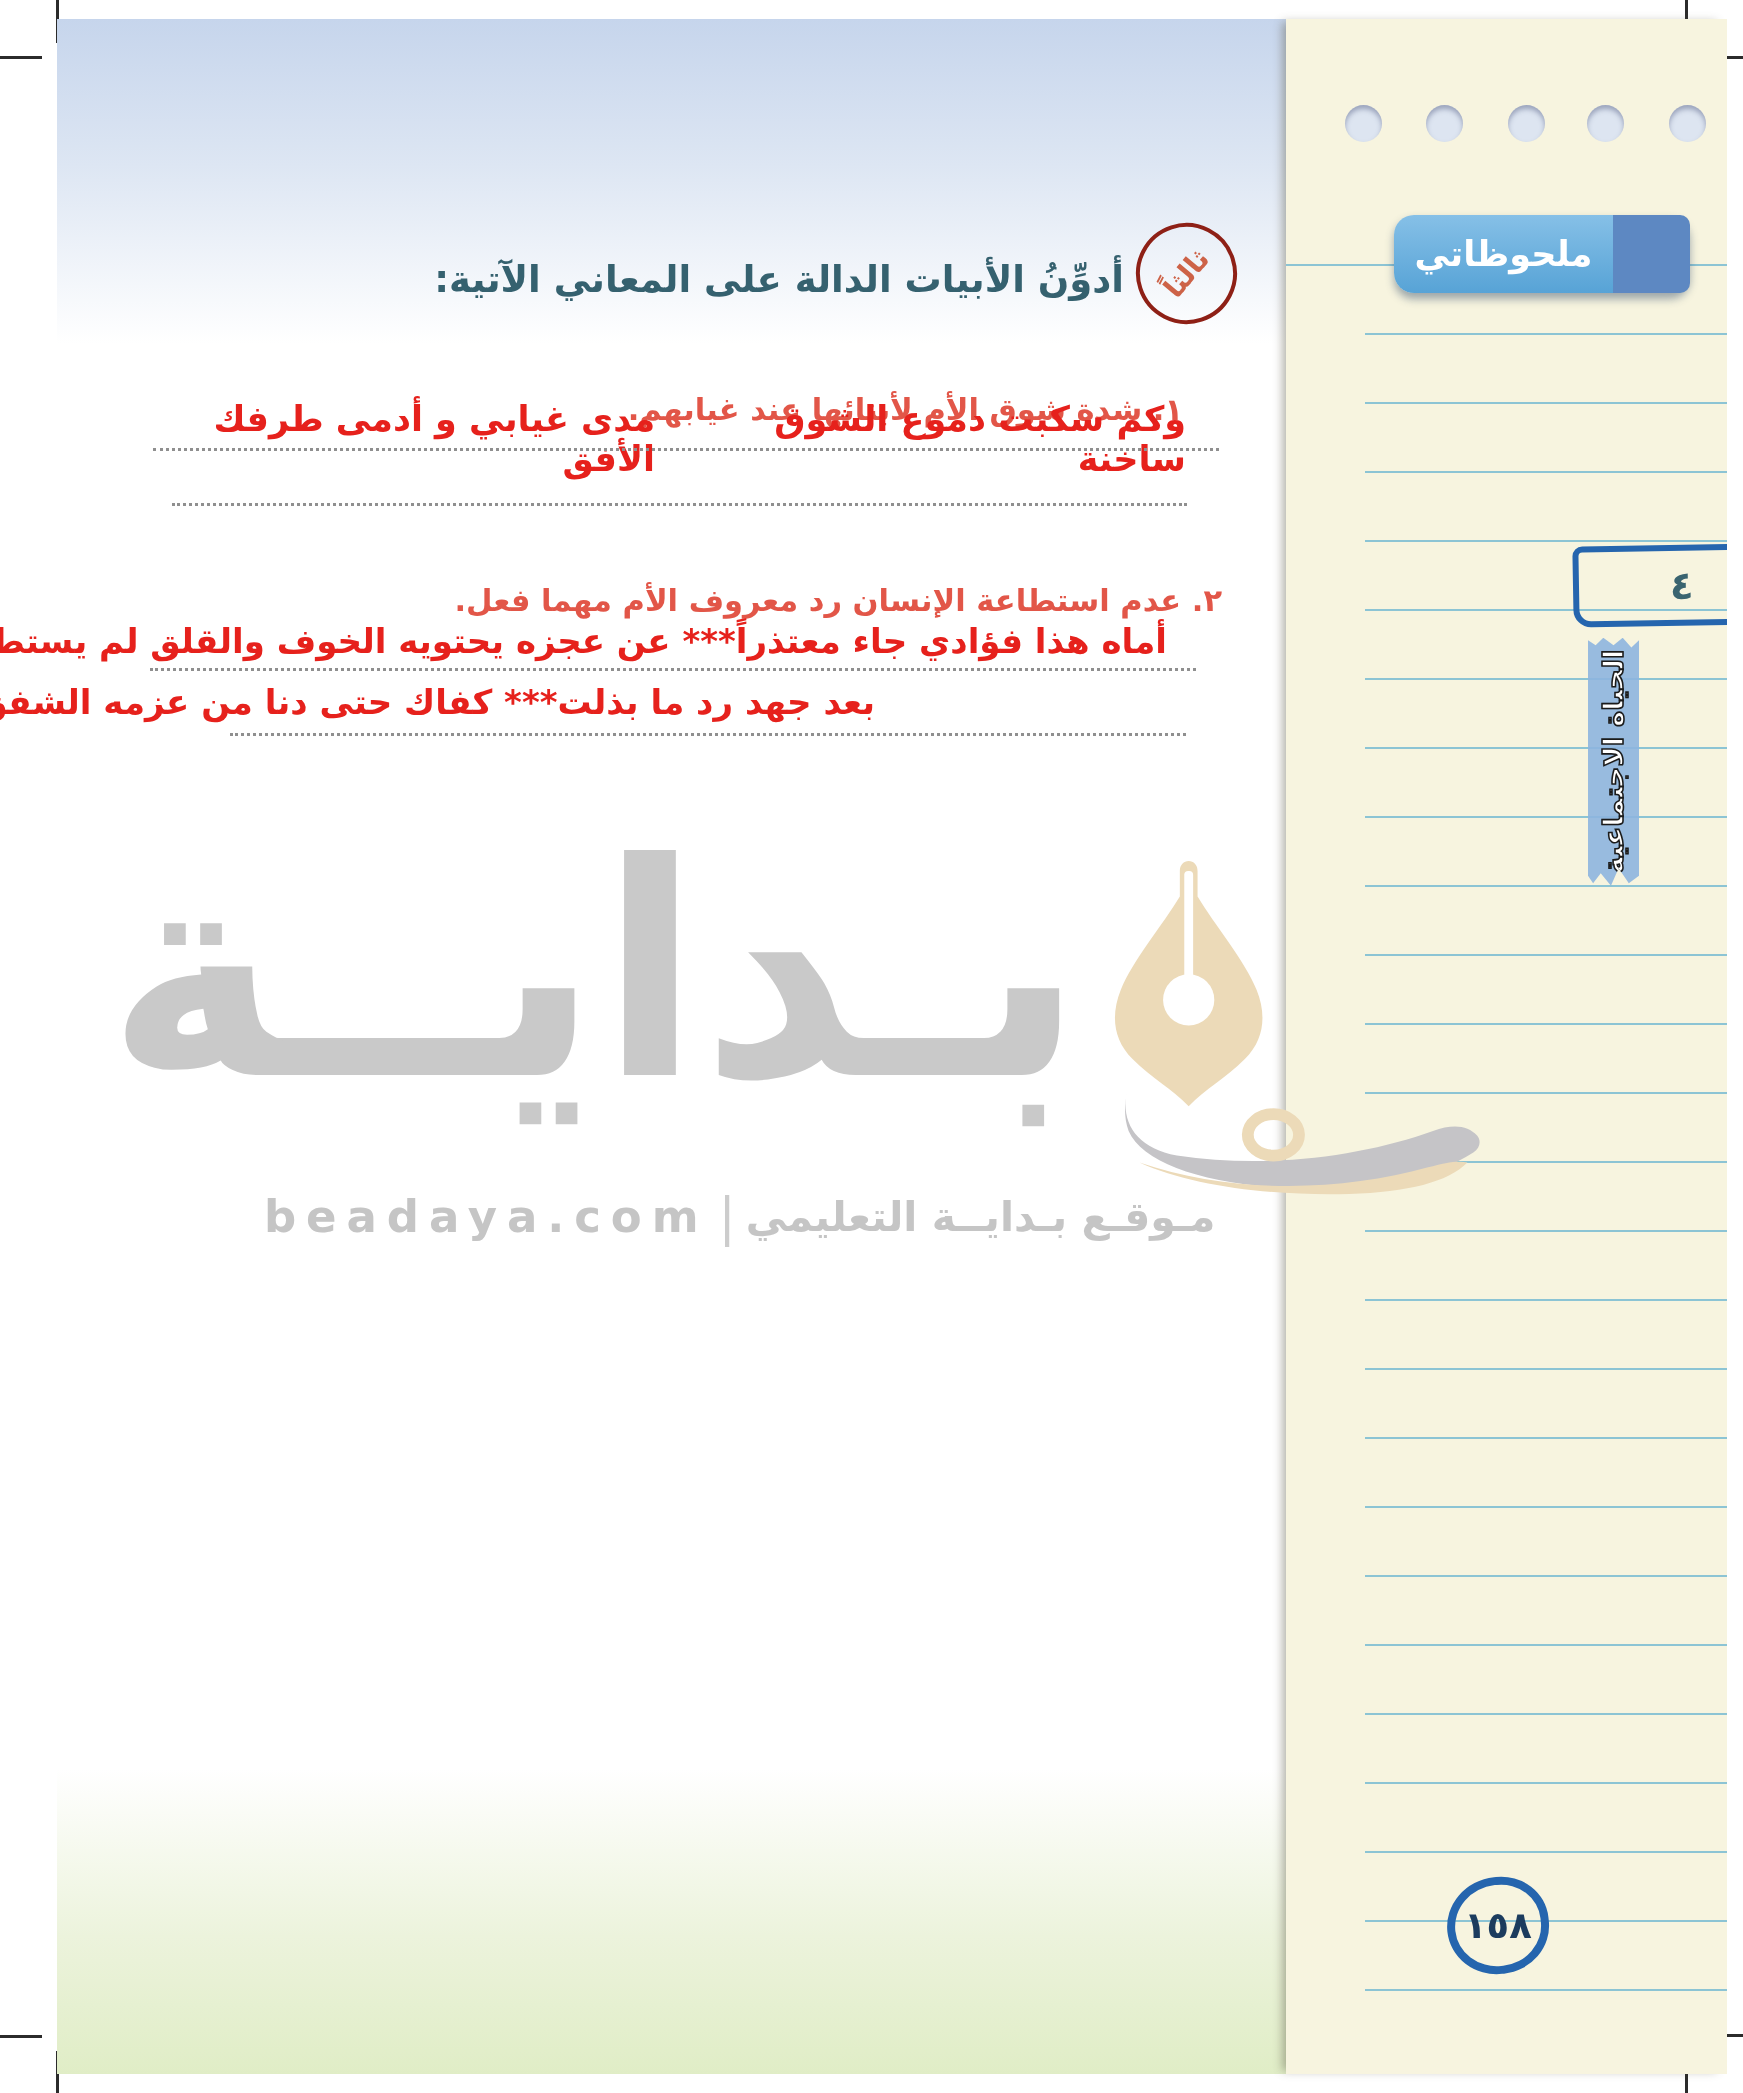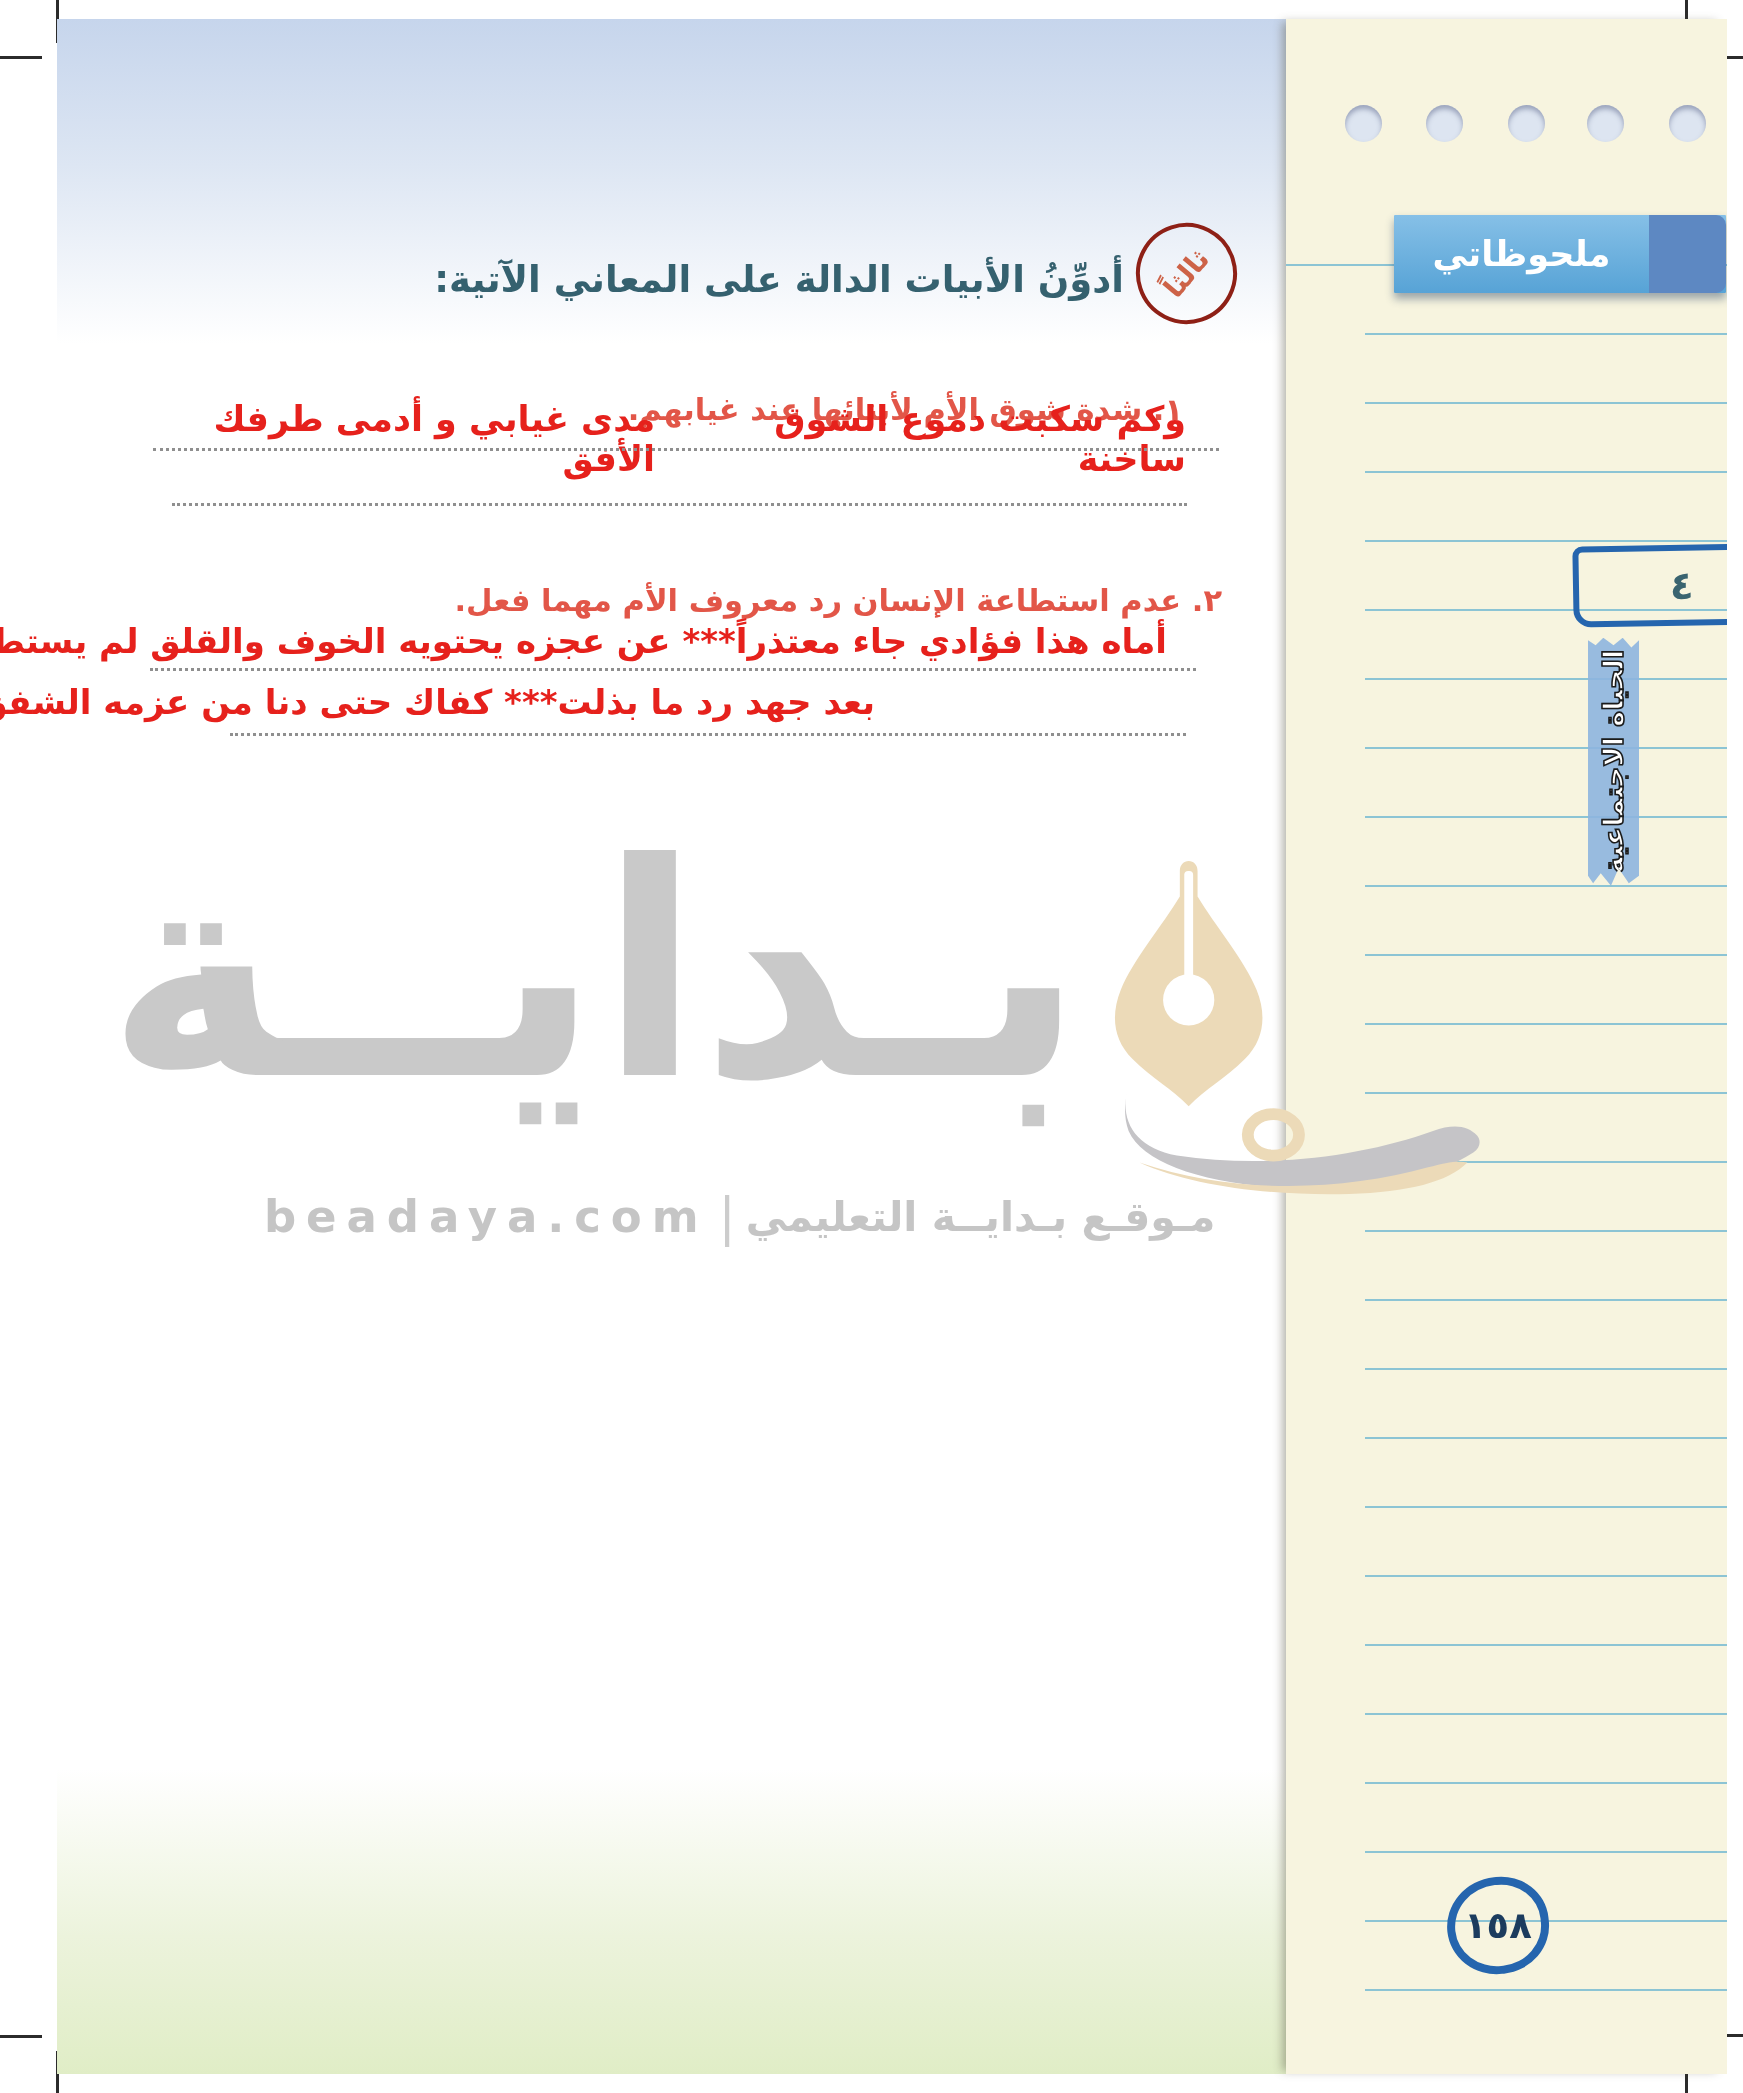--- a/index.html
+++ b/index.html
@@ -63,23 +63,23 @@
 
   
   .notebook{position:absolute;left:1286px;top:18.7px;width:441px;height:2055px;
             background:#f7f4df;overflow:hidden;z-index:4;
             box-shadow:-6.9px 0 8.9px -3px rgba(90,88,70,.45);}
   .hole{position:absolute;top:86px;width:37px;height:37px;border-radius:50%;
         background:#dde5f1;box-shadow:inset 0 3.9px 4.9px rgba(90,100,135,.5);}
   .nb-first-line{position:absolute;left:0;right:0;top:245px;height:2px;background:#8cc4d4;}
   .nb-lines{position:absolute;left:79px;right:0;top:314px;height:1681px;
         background:repeating-linear-gradient(180deg,#8cc4d4 0 2px,transparent 2px 69px);}
-  .tab{position:absolute;left:108px;top:196px;width:296px;height:78px;border-radius:1px;
+  .tab{position:absolute;left:108px;top:196px;width:296px;height:78px;border-radius:20px;
        background:linear-gradient(180deg,#86c0e7 0%,#57a3d6 100%);
-       box-shadow:0 5.9px 8.9px rgba(45,70,105,.45);padding-left:36px;}
+       box-shadow:0 5.9px 8.9px rgba(45,70,105,.45);}
   .tab-end{position:absolute;right:0;top:0;width:77px;height:100%;background:#5d88c2;
        border-radius:0 9.9px 9.9px 0;}
   .tab-label{position:absolute;left:0;top:0;right:77px;height:100%;display:flex;
        align-items:center;justify-content:center;color:#ffffff;font-size:35px;
        font-weight:bold;direction:rtl;}
   .chapter-box{position:absolute;left:287px;top:526px;width:182px;height:81px;
        border:6.9px solid #2565ae;border-radius:9.9px 15.8px 25.6px 17.7px;transform:rotate(-1deg);
        display:flex;align-items:center;justify-content:center;box-sizing:border-box;}
   .chapter-box span{color:#3a6470;font-size:39px;font-weight:bold;
        transform:translateX(17.7px);}

